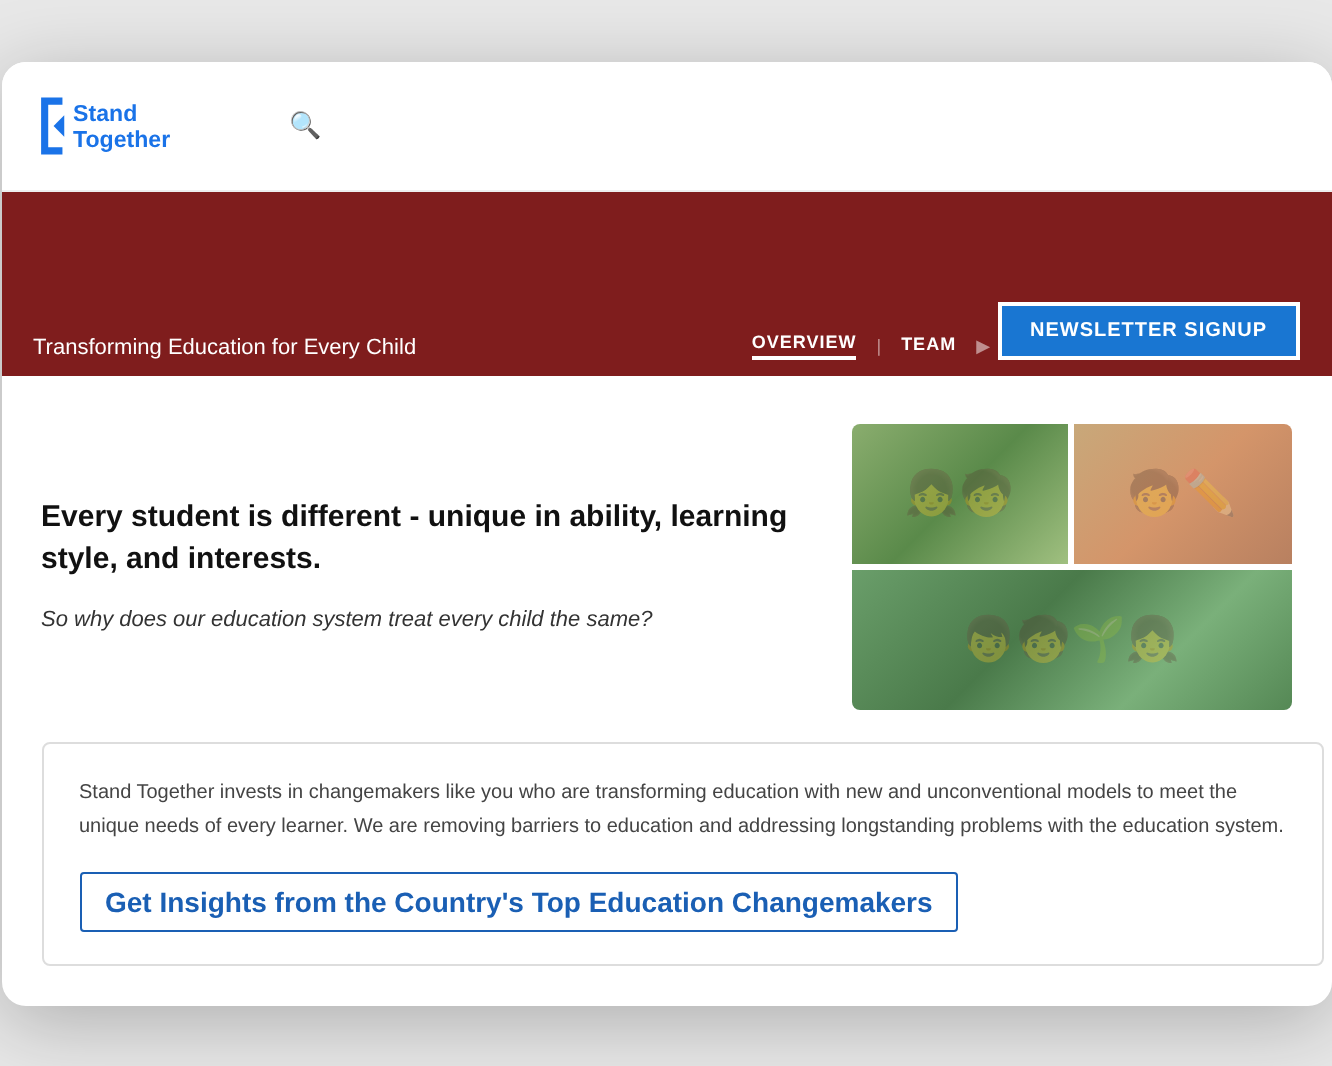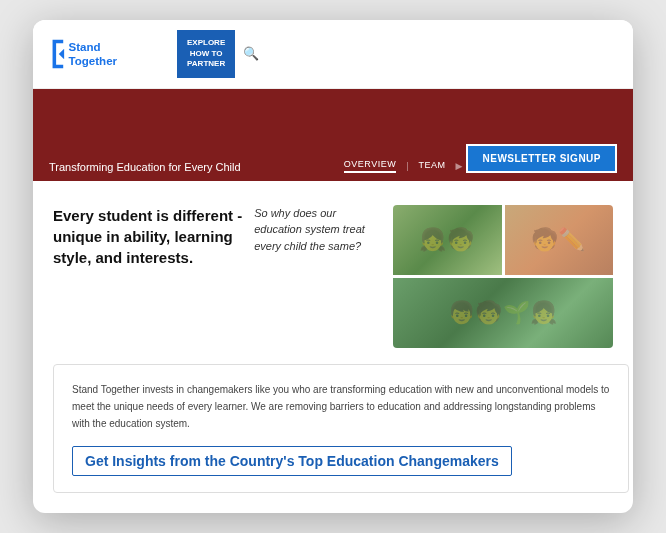--- a/index.html
+++ b/index.html
@@ -5,21 +5,21 @@
     * { margin: 0; padding: 0; box-sizing: border-box; }
     body {
       background: #e8e8e8;
       display: flex;
       justify-content: center;
       align-items: center;
       min-height: 100vh;
       font-family: Arial, Helvetica, sans-serif;
     }
     .browser-window {
-      width: 600px;
+      width: 665px;
       background: #fff;
       border-radius: 12px;
       box-shadow: 0 8px 40px rgba(0,0,0,0.25);
       overflow: hidden;
     }
     
     .top-nav {
       display: flex;
       align-items: center;
       padding: 10px 16px;
@@ -86,21 +86,21 @@
       flex: 1;
     }
     .banner-tabs {
       display: flex;
       align-items: center;
       gap: 10px;
     }
     .banner-tab {
       color: #fff;
       font-size: 9px;
-      font-weight: 400;
+      font-weight: 700;
       letter-spacing: 0.5px;
       text-transform: uppercase;
       cursor: pointer;
       padding-bottom: 2px;
     }
     .banner-tab.active {
       border-bottom: 2px solid #fff;
     }
     .banner-tab-sep {
       color: rgba(255,255,255,0.5);
@@ -123,21 +123,21 @@
     .hero-section {
       display: flex;
       align-items: stretch;
       padding: 24px 20px 16px 20px;
       gap: 20px;
       background: #fff;
     }
     .hero-text {
       flex: 1;
       display: flex;
-      flex-direction: row;
+      flex-direction: column;
       justify-content: center;
     }
     .hero-heading {
       font-size: 15px;
       font-weight: 800;
       color: #111;
       line-height: 1.4;
       margin-bottom: 12px;
     }
     .hero-subtext {
@@ -230,25 +230,20 @@
     <div class="logo-area">
       <svg class="logo-svg" viewBox="0 0 90 44" xmlns="http://www.w3.org/2000/svg">
 
         <text x="22" y="19" font-family="Arial" font-weight="800" font-size="13" fill="#1a73e8">Stand</text>
 
         <text x="22" y="34" font-family="Arial" font-weight="800" font-size="13" fill="#1a73e8">Together</text>
 
         <path d="M4 6 L16 6 L16 10 L8 10 L8 34 L16 34 L16 38 L4 38 Z" fill="#1a73e8"></path>
         <polygon points="11,22 17,16 17,28" fill="#1a73e8"></polygon>
       </svg>
-    </div>
-    <div class="nav-cta-box">
-      <div>EXPLORE</div>
-      <div>HOW TO</div>
-      <div>PARTNER</div>
     </div>
     <div class="search-icon-nav">🔍</div>
   </div>
 
   <div class="blue-banner">
     <span class="banner-title">Transforming Education for Every Child</span>
     <div class="banner-tabs">
       <span class="banner-tab active">OVERVIEW</span>
       <span class="banner-tab-sep">|</span>
       <span class="banner-tab">TEAM</span>

